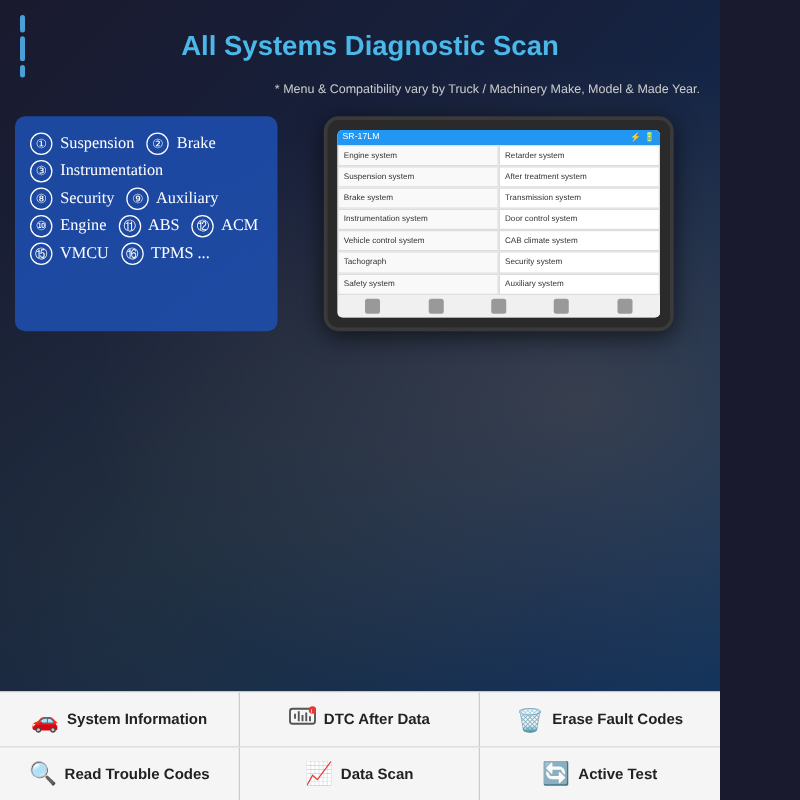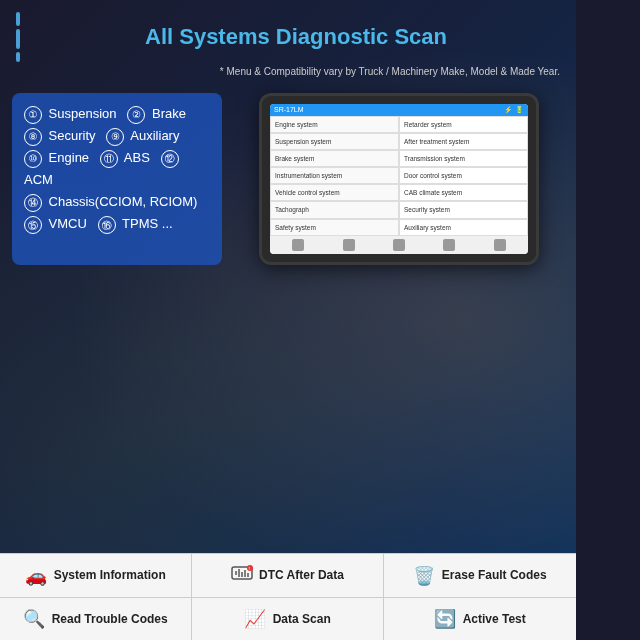--- a/index.html
+++ b/index.html
@@ -87,20 +87,21 @@
       padding: 10px 12px;
       width: 210px;
       flex-shrink: 0;
     }
 
     .system-item {
       color: white;
       font-size: 13px;
       font-weight: 500;
       line-height: 1.7;
+      font-family: Liberation Serif, serif;
     }
 
     .system-item .num {
       display: inline-flex;
       align-items: center;
       justify-content: center;
       width: 18px;
       height: 18px;
       border: 1.5px solid white;
       border-radius: 50%;
@@ -246,38 +247,38 @@
 
   <div class="content-area">
 
     <div class="left-panel">
 
       <div class="system-item">
         <span class="num">①</span> Suspension &nbsp;
         <span class="num">②</span> Brake
       </div>
 
+      <div class="system-item">
+        <span class="num">③</span> Instrumentation
+      </div>
 
 
 
       <div class="system-item">
         <span class="num">⑧</span> Security &nbsp;
         <span class="num">⑨</span> Auxiliary
       </div>
 
       <div class="system-item">
         <span class="num">⑩</span> Engine &nbsp;
         <span class="num">⑪</span> ABS &nbsp;
         <span class="num">⑫</span> ACM
       </div>
 
 
-      <div class="system-item">
-        <span class="num">⑭</span> Chassis(CCIOM, RCIOM)
-      </div>
 
       <div class="system-item">
         <span class="num">⑮</span> VMCU &nbsp;
         <span class="num">⑯</span> TPMS ...
       </div>
     </div>
 
     <div class="right-area">
       <div class="tablet">
         <div class="tablet-screen">

